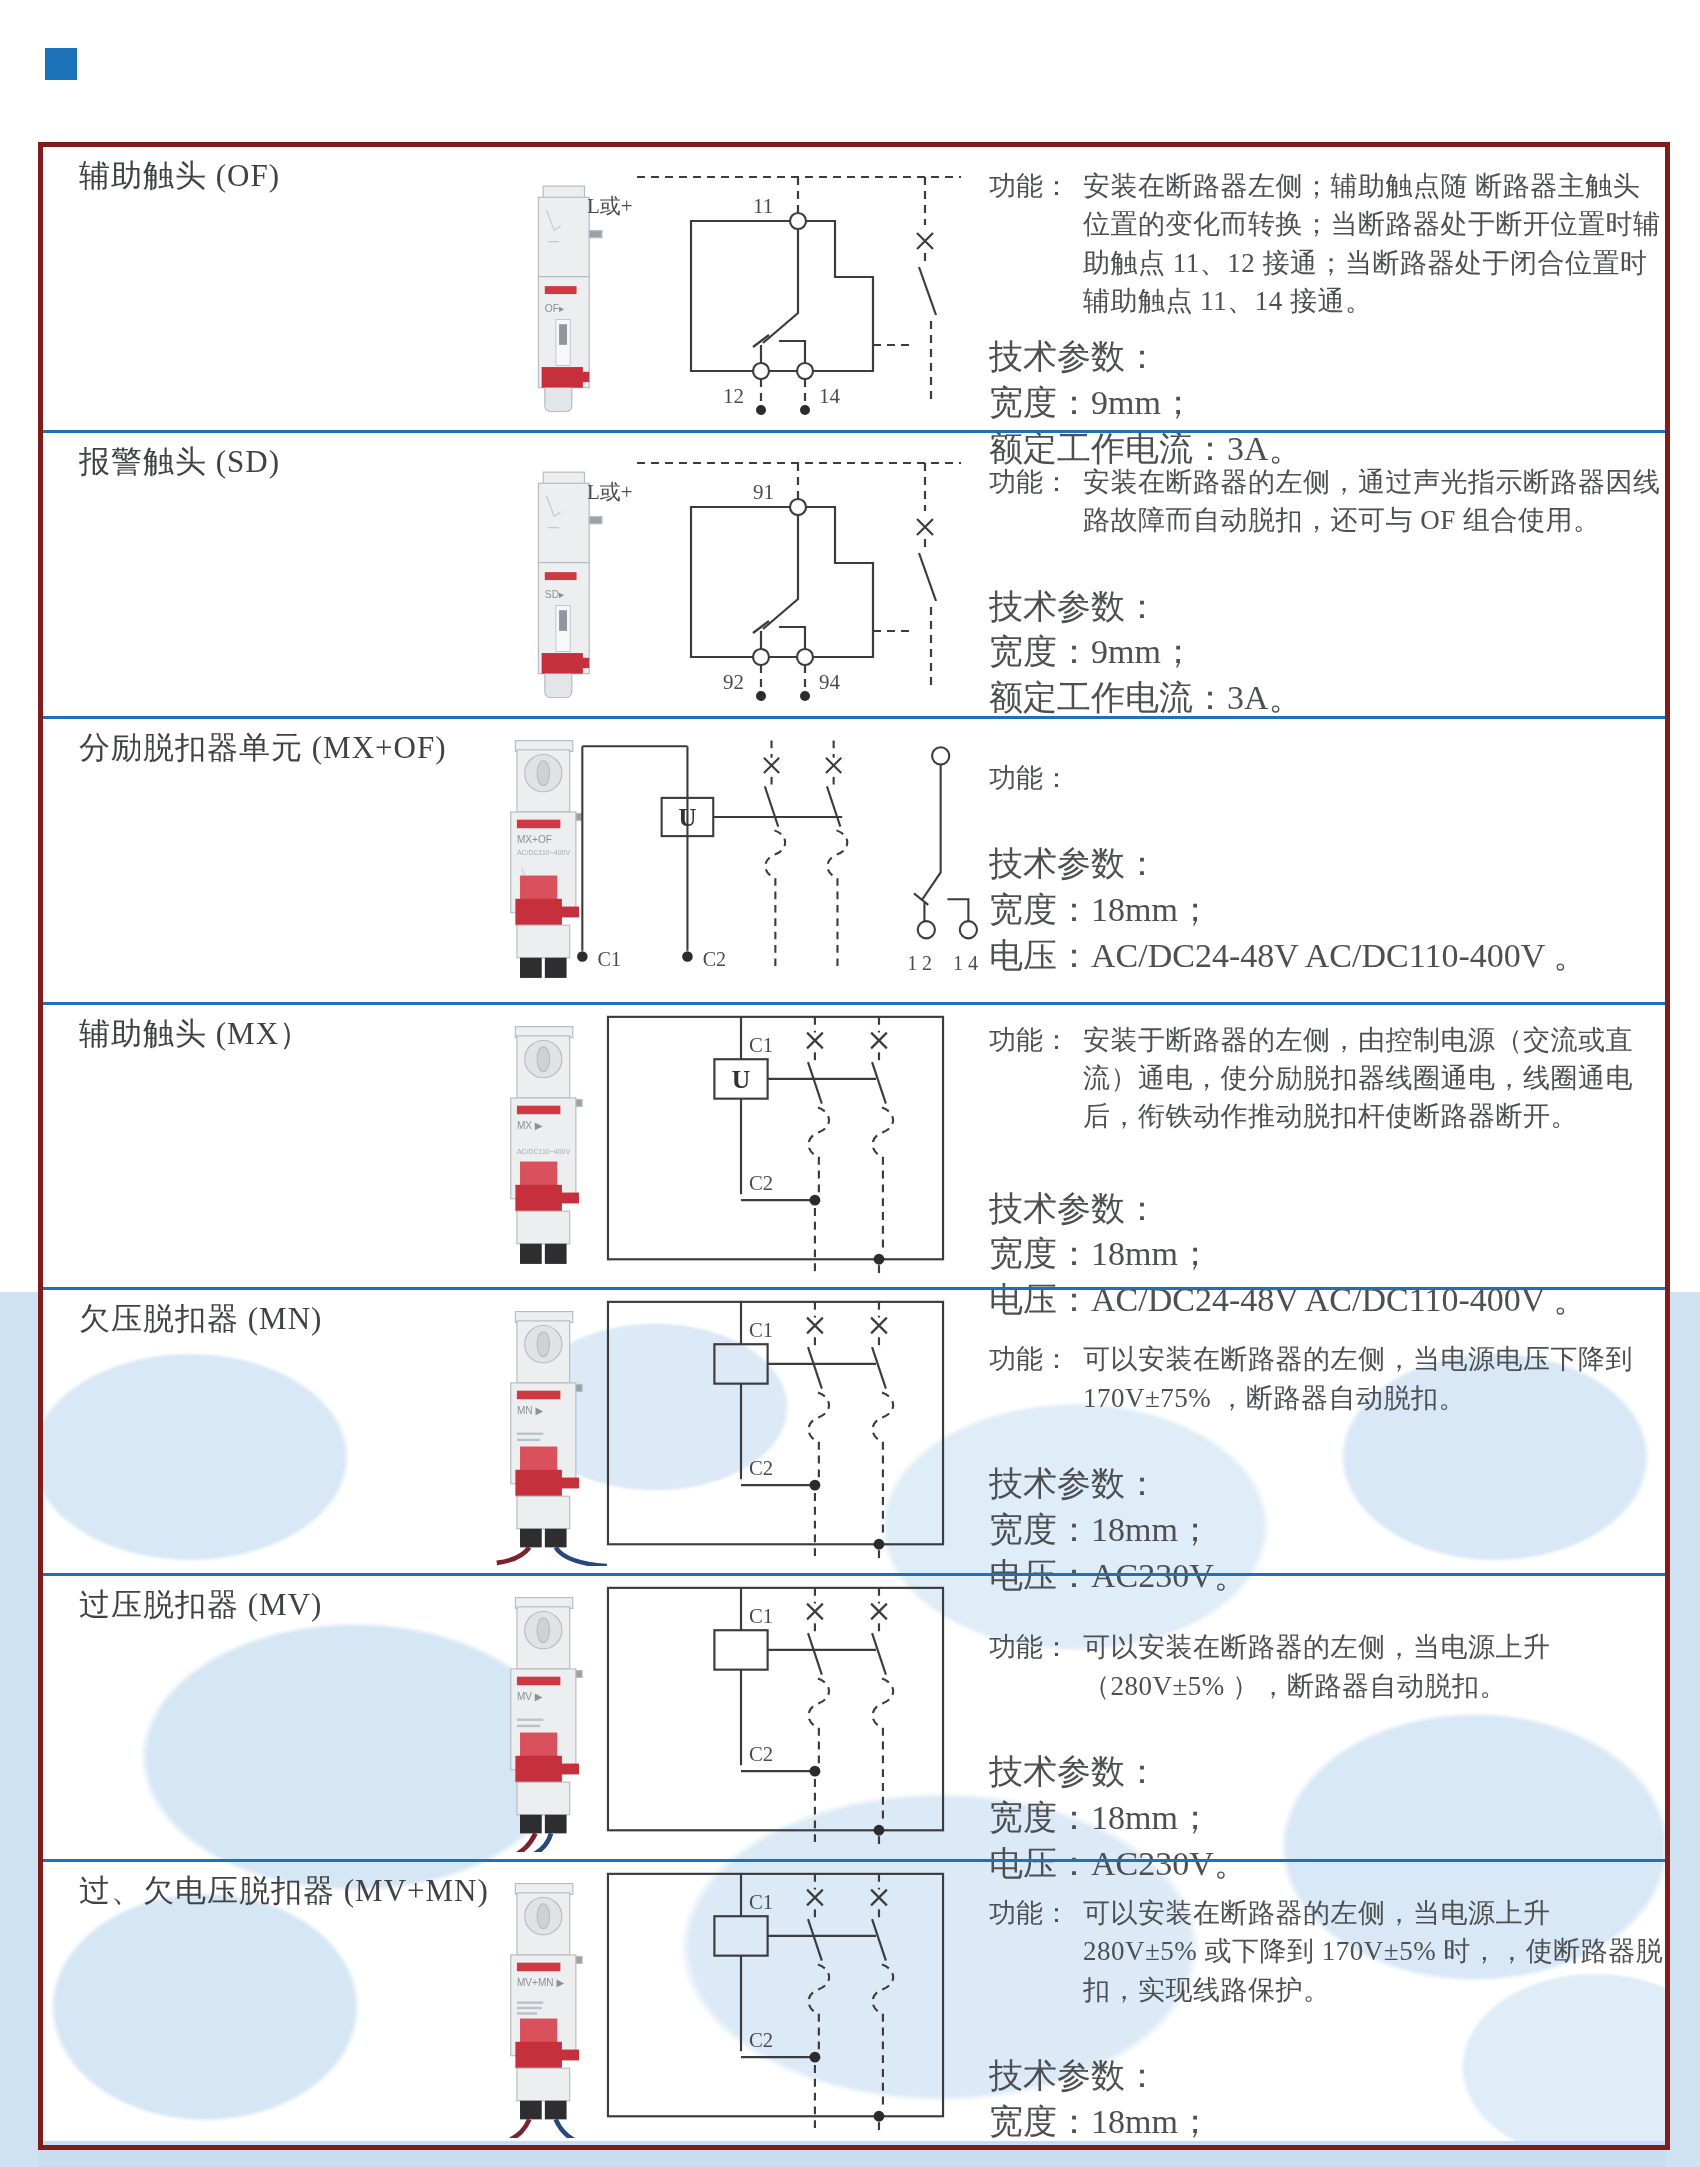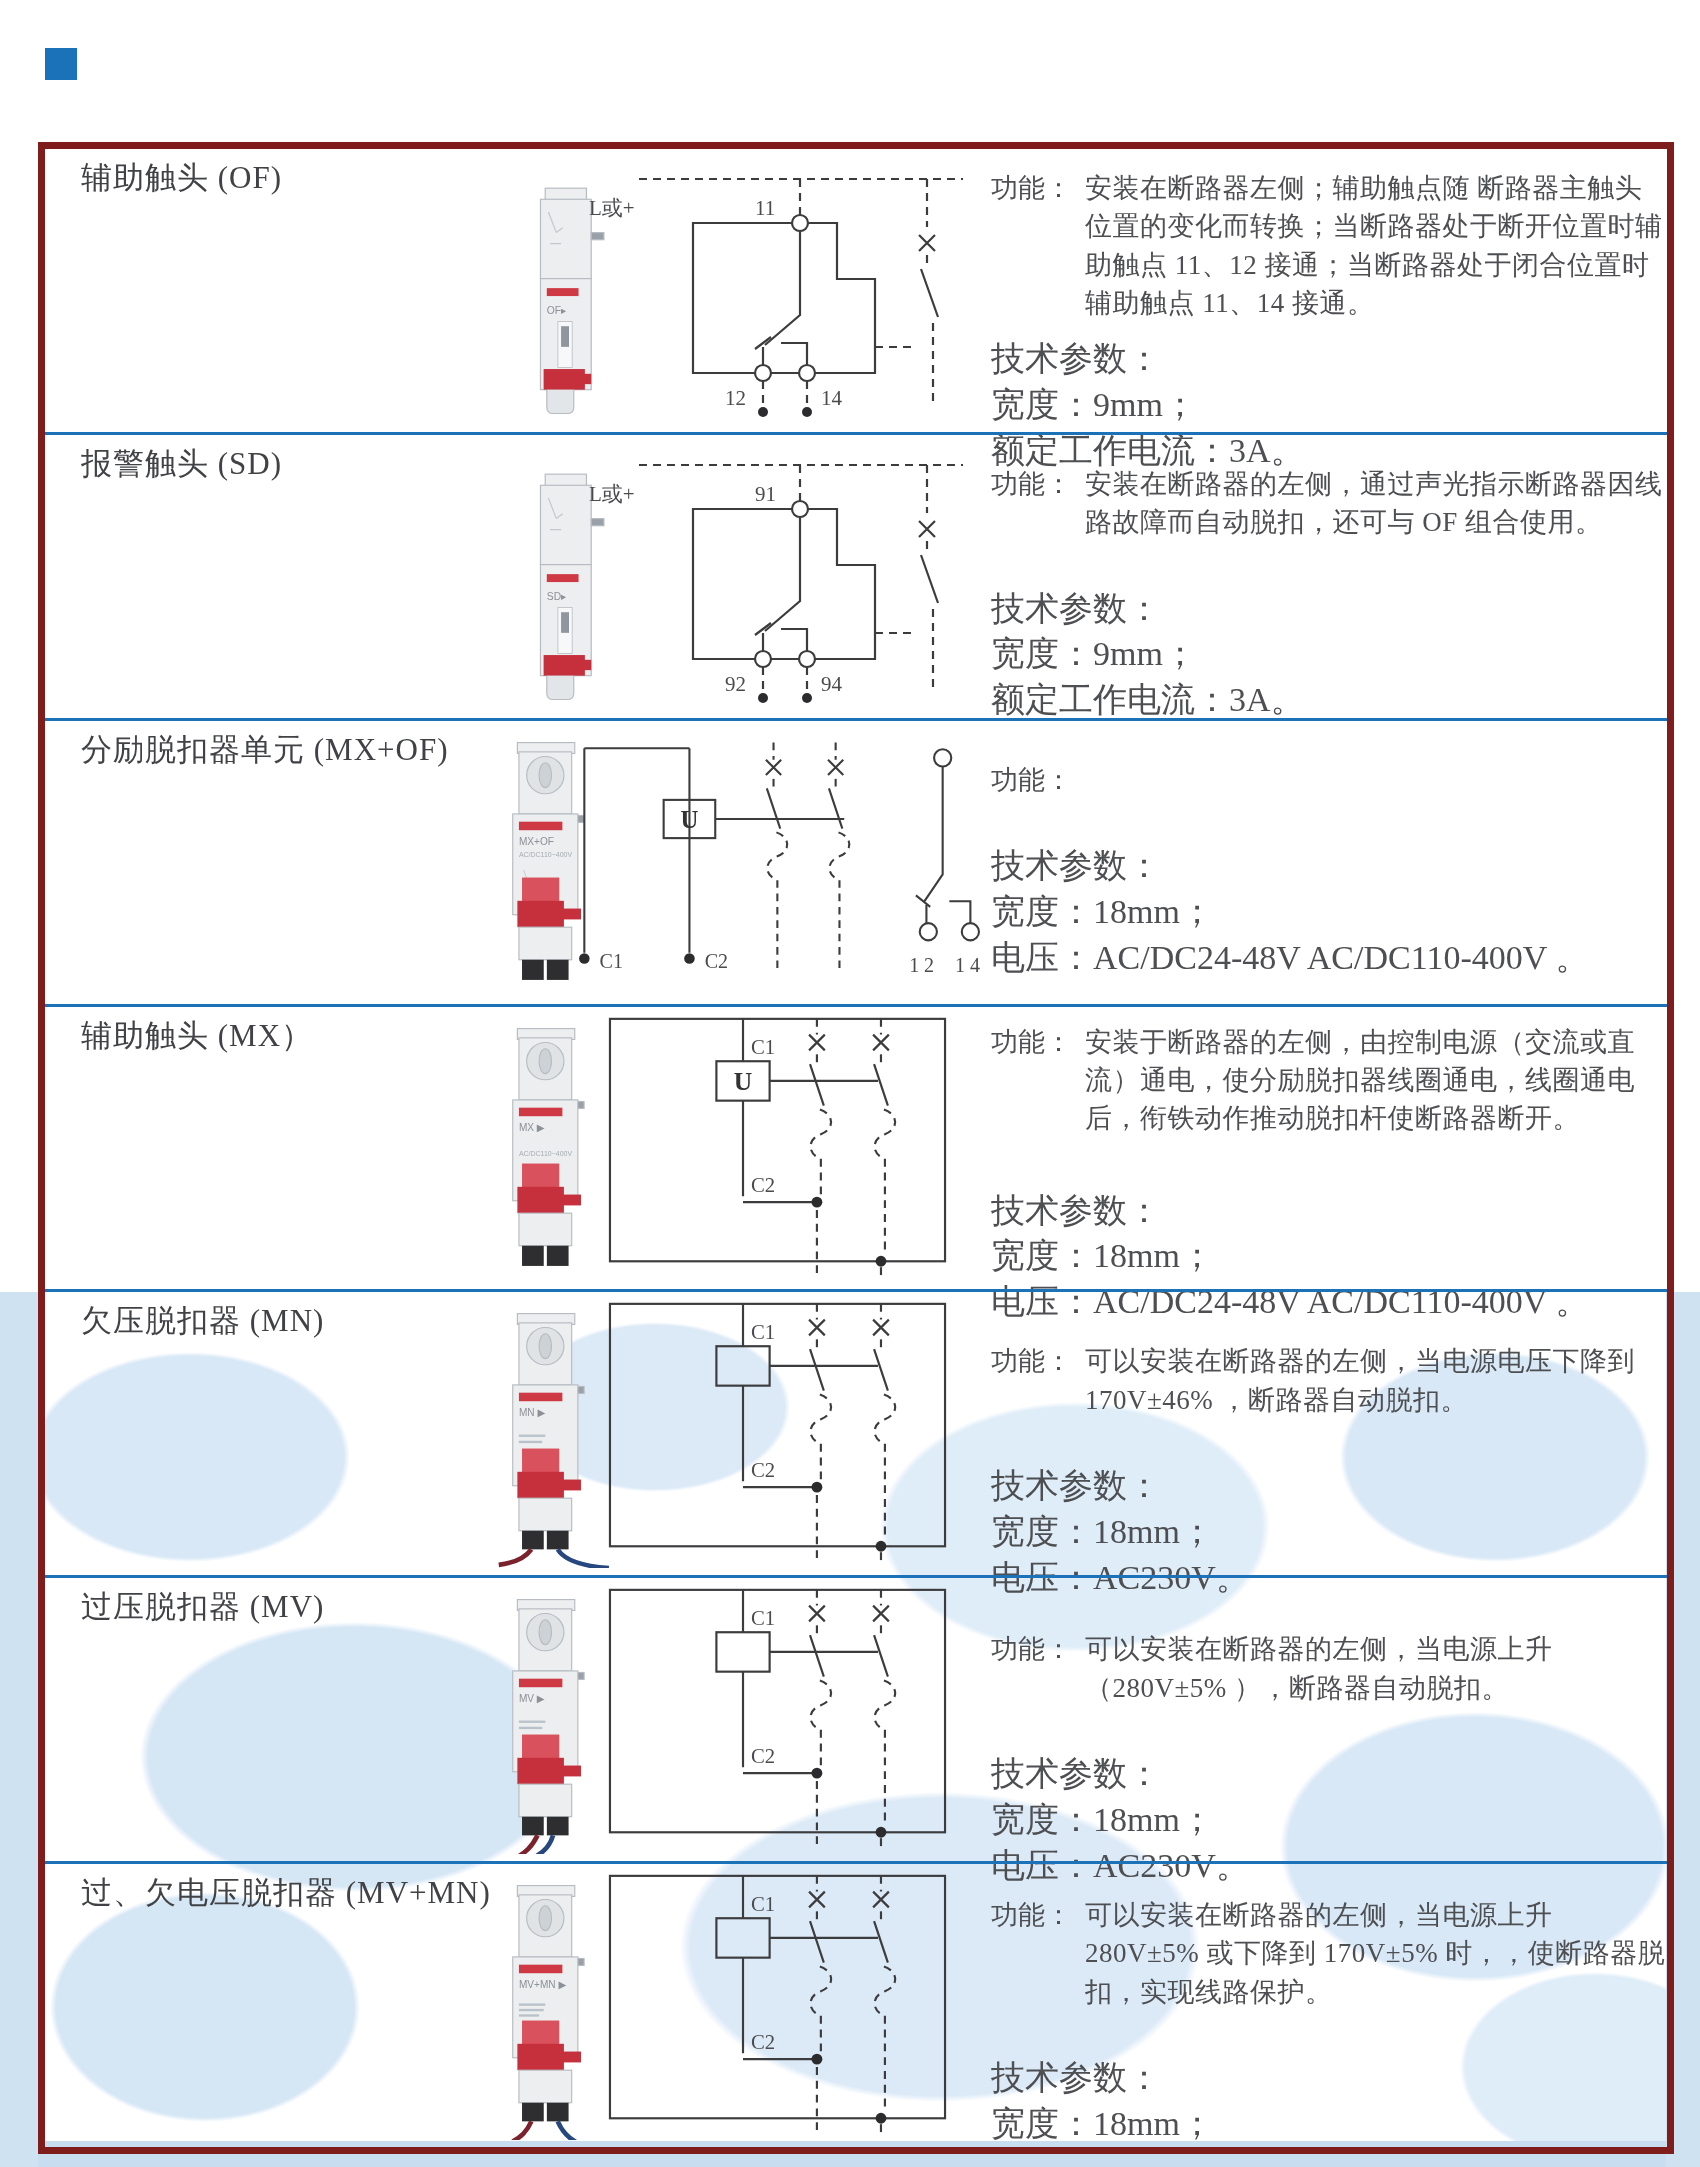--- a/index.html
+++ b/index.html
@@ -35,21 +35,21 @@
       310px 230px, 520px 310px, 390px 270px, 270px 190px;
   }
   header{position:absolute;left:45px;top:48px;z-index:2;display:flex;align-items:center;}
   .bullet{width:32px;height:32px;background:#1c72b8;display:inline-block;}
   h1{
     margin:0 0 0 20px;font-family:"Liberation Sans",sans-serif;font-weight:bold;
     font-size:40px;color:#57585a;letter-spacing:1px;
   }
   .panel{
     position:absolute;left:38px;top:142px;width:1622px;height:1998px;z-index:1;
-    border:7px solid #7f1d1d;display:flex;flex-direction:column;background:transparent;
+    border:5px solid #7f1d1d;display:flex;flex-direction:column;background:transparent;
   }
   .row{position:relative;flex:1;background:transparent;}
   .row + .row{border-top:3px solid #1c72b8;}
   .row-title{
     position:absolute;left:36px;top:8px;margin:0;font-weight:normal;
     font-size:31px;color:#414246;letter-spacing:1px;
   }
   .product{position:absolute;}
   .product-narrow{left:478px;top:36px;height:238px;}
   .product-wide{left:446px;top:20px;height:256px;}
@@ -375,21 +375,21 @@
       <path d="M292,26 L308,42 M308,26 L292,42"></path>
       <path class="dash" d="M300,46 V54"></path>
       <path d="M293,56 L307,98"></path>
       <path class="dash" d="M303,102 c15,5 15,20 1,25 c-14,5 -14,20 0,25 V250"></path>
       <circle class="dot" cx="300" cy="256" r="5.5"></circle>
       <path class="dash" d="M300,262 V272"></path>
     </svg>
     <div class="text-block">
       <div class="func">
         <span class="flabel">功能：</span>
-        <span class="ftext">可以安装在断路器的左侧，当电源电压下降到 170V±46% ，断路器自动脱扣。</span>
+        <span class="ftext">可以安装在断路器的左侧，当电源电压下降到 170V±75% ，断路器自动脱扣。</span>
       </div>
       <div class="params">
         <div>技术参数：</div>
         <div>宽度：18mm；</div>
         <div>电压：AC230V。</div>
       </div>
     </div>
   </section>
 
   <section class="row">

